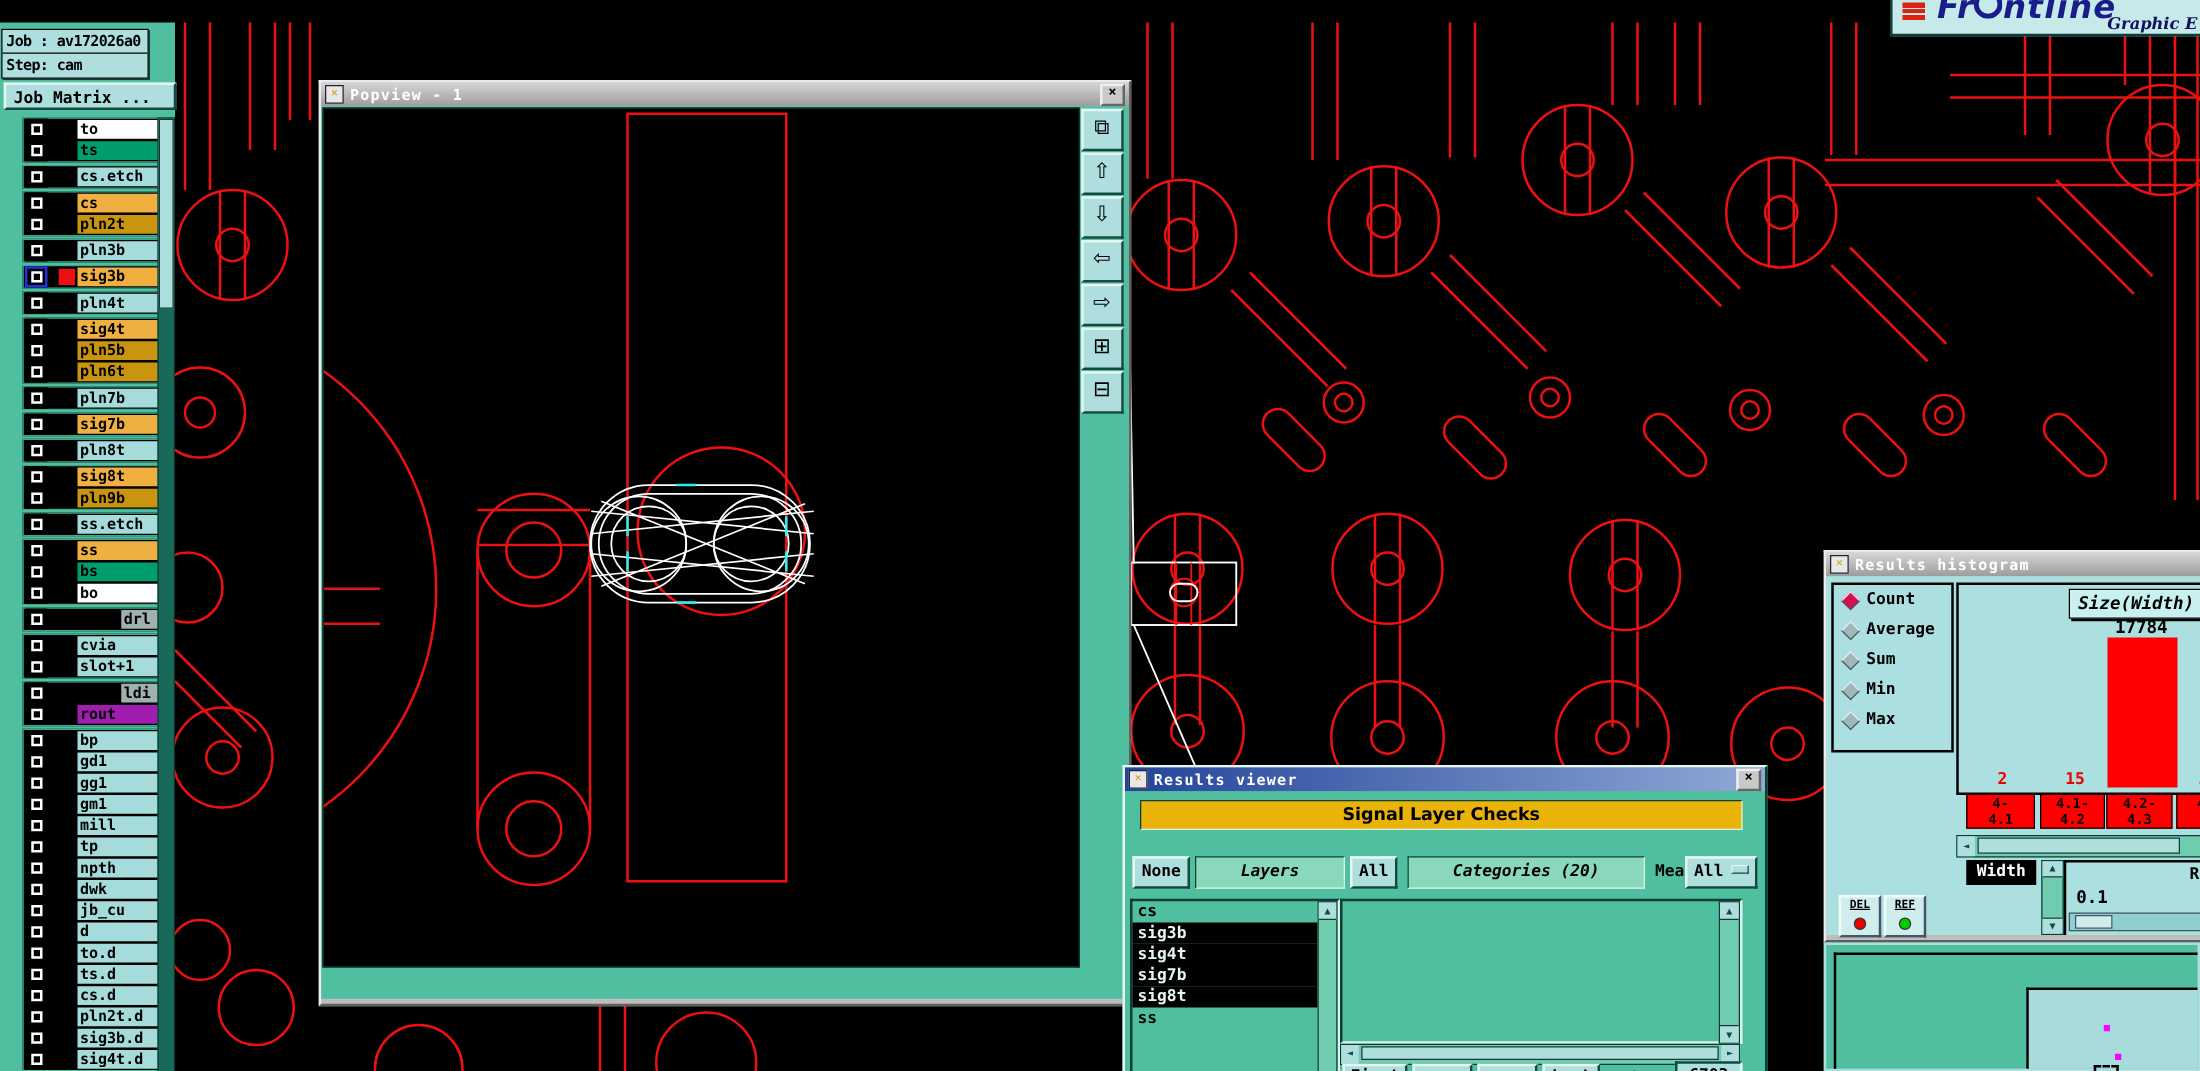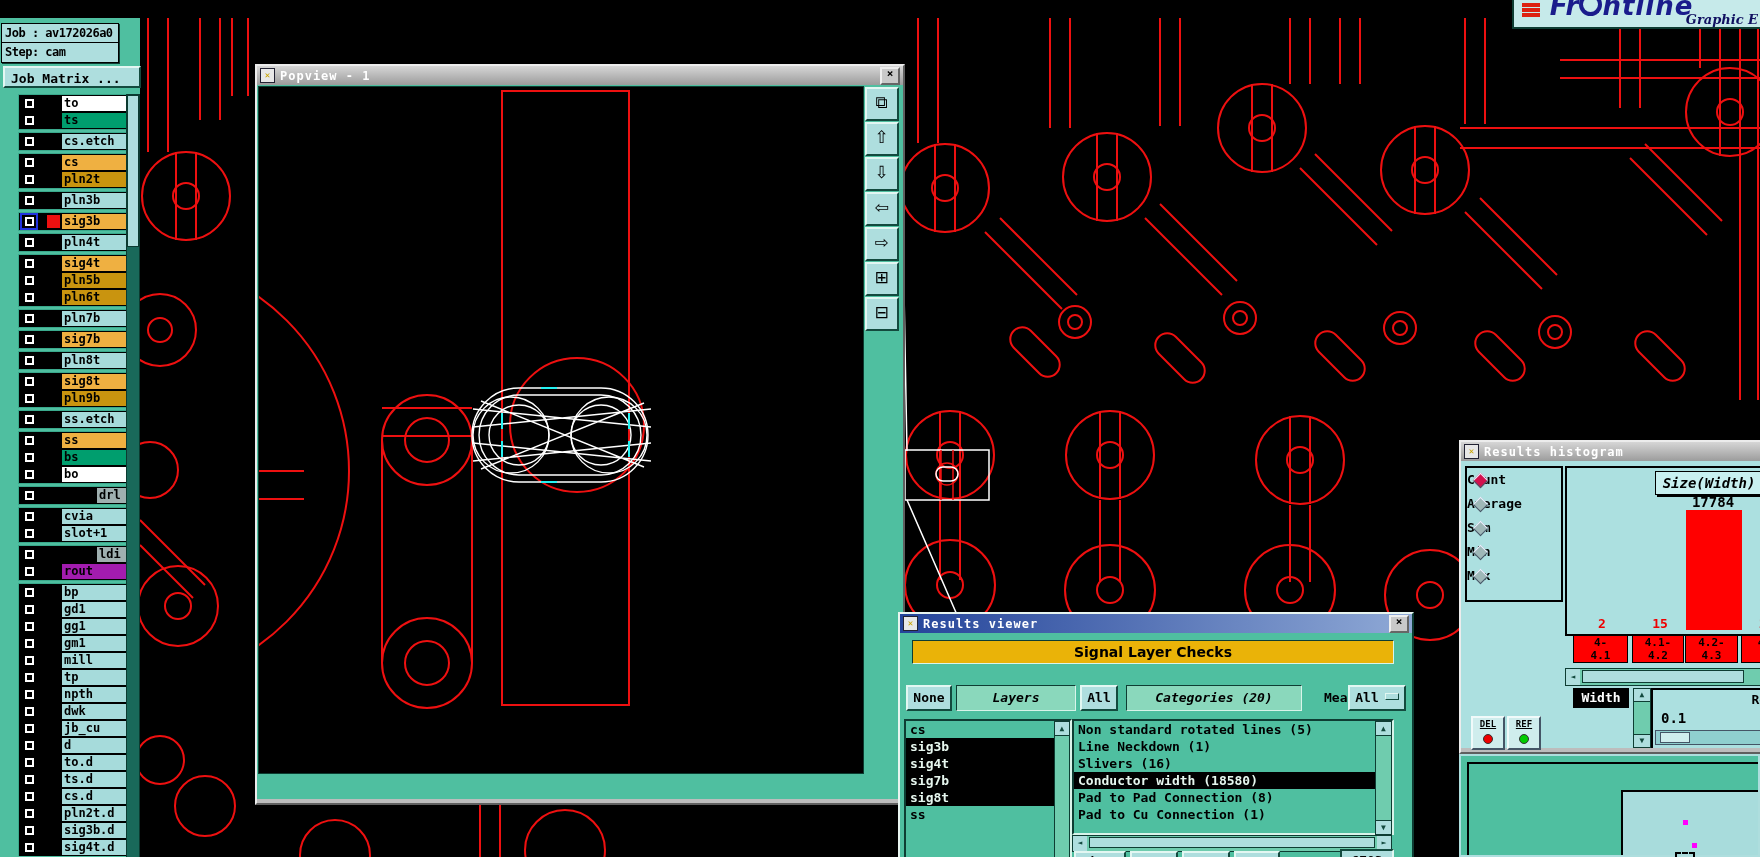--- a/index.html
+++ b/index.html
@@ -108,21 +108,21 @@
   .hs-arrow{position:absolute;top:0;width:14px;height:100%;background:#AEDEDE;text-align:center;
             font-size:8px;line-height:13px;color:#134A3E;}
   .hs-thumb{position:absolute;top:1px;height:9px;background:#AEDEDE;border:1px solid #0E3D33;}
   .idx-field{position:absolute;background:#AEDEDE;border:2px solid;border-color:#134A3E #E2F7F2 #E2F7F2 #134A3E;
              text-align:center;font-weight:bold;font-size:13px;box-sizing:border-box;}
 
   
   .hist{left:1459px;top:440px;width:310px;height:310px;z-index:15;}
   .hist-body{position:relative;height:287px;background:#ACE0E0;}
   .stats-panel{position:absolute;left:4px;top:5px;width:94px;height:132px;border:2px solid #000;background:#ACE0E0;}
-  .stat-item{position:relative;height:24px;line-height:24px;font-weight:bold;font-size:13px;}
+  .stat-item{position:relative;height:24px;line-height:24px;padding-left:26px;font-weight:bold;font-size:13px;}
   .diamond{position:absolute;left:8px;top:7px;width:9px;height:9px;transform:rotate(45deg);
            background:#9FB8B8;border:1px solid;border-color:#EEF #456 #456 #EEF;}
   .diamond.sel{background:#D2114E;}
   .chartbox{position:absolute;left:104px;top:5px;width:212px;height:166px;border:2px solid #000;background:#ACE0E0;}
   .size-label{position:absolute;left:88px;top:3px;width:106px;height:22px;background:#C8F0F0;border:1px solid #000;
               box-shadow:2px 2px 0 #000;text-align:center;font-style:italic;font-weight:bold;font-size:14px;line-height:22px;}
   .bar-label{position:absolute;left:146px;top:26px;transform:translateX(-50%);font-weight:bold;font-size:14px;}
   .hist-bar{position:absolute;left:119px;top:42px;width:56px;height:120px;background:#F00;}
   .bin-count{position:absolute;bottom:3px;transform:translateX(-50%);color:#E00;font-weight:bold;font-size:13px;}
   .bin{position:absolute;top:174px;height:28px;background:#F00;border:1px solid #000;box-sizing:border-box;
@@ -616,49 +616,41 @@
     <div class="titlebar tb-blue">
       <span class="win-icon">✕</span>
       <span class="tb-title">Results viewer</span>
       <span class="tb-close">×</span>
     </div>
     <div class="rv-body">
       <div class="box-header" style="left:12px;top:7px;width:480px;height:22px;line-height:22px;">Signal Layer Checks</div>
       <div class="btn it" style="left:6px;top:52px;width:46px;height:26px;line-height:22px;">None</div>
       <div class="hdr-flat" style="left:56px;top:52px;width:120px;height:26px;line-height:24px;">Layers</div>
       <div class="btn it" style="left:180px;top:52px;width:38px;height:26px;line-height:22px;">All</div>
-      <div class="hdr-flat" style="left:226px;top:52px;width:176px;height:26px;line-height:24px;">Categories (20)</div>
+      <div class="hdr-flat" style="left:226px;top:52px;width:190px;height:26px;line-height:24px;">Categories (20)</div>
       <span class="rv-label" style="left:424px;top:57px;">Meas:</span>
       <div class="btn" style="left:448px;top:52px;width:58px;height:26px;line-height:22px;">
         <span>All</span><span class="dd-bar"></span>
       </div>
 
       <div class="listbox" style="left:4px;top:86px;width:164px;height:160px;">
         <div id="rv-layers" style="margin-right:15px;">
             <div class="list-item">cs</div>
             <div class="list-item sel">sig3b</div>
             <div class="list-item sel">sig4t</div>
             <div class="list-item sel">sig7b</div>
             <div class="list-item sel">sig8t</div>
             <div class="list-item">ss</div>
           </div>
         <div class="vscroll" style="right:0;top:0;width:14px;height:100%;">
           <div class="sb-btn">▲</div>
         </div>
       </div>
 
       <div class="listbox" style="left:172px;top:86px;width:318px;height:112px;">
-        <div id="rv-cats" style="margin-right:16px;">
-            <div class="list-item">Non standard rotated lines (5)</div>
-            <div class="list-item">Line Neckdown (1)</div>
-            <div class="list-item">Slivers (16)</div>
-            <div class="list-item sel">Conductor width (18580)</div>
-            <div class="list-item">Pad to Pad Connection (8)</div>
-            <div class="list-item">Pad to Cu Connection (1)</div>
-          </div>
         <div class="vscroll" style="right:0;top:0;width:15px;height:100%;">
           <div class="sb-btn">▲</div>
           <div class="sb-btn bottom">▼</div>
         </div>
       </div>
 
       <div class="hscroll" style="left:172px;top:202px;width:318px;height:15px;">
         <div class="hs-arrow" style="left:0;">◄</div>
         <div class="hs-arrow" style="right:0;">►</div>
         <div class="hs-thumb" style="left:16px;width:284px;"></div>

